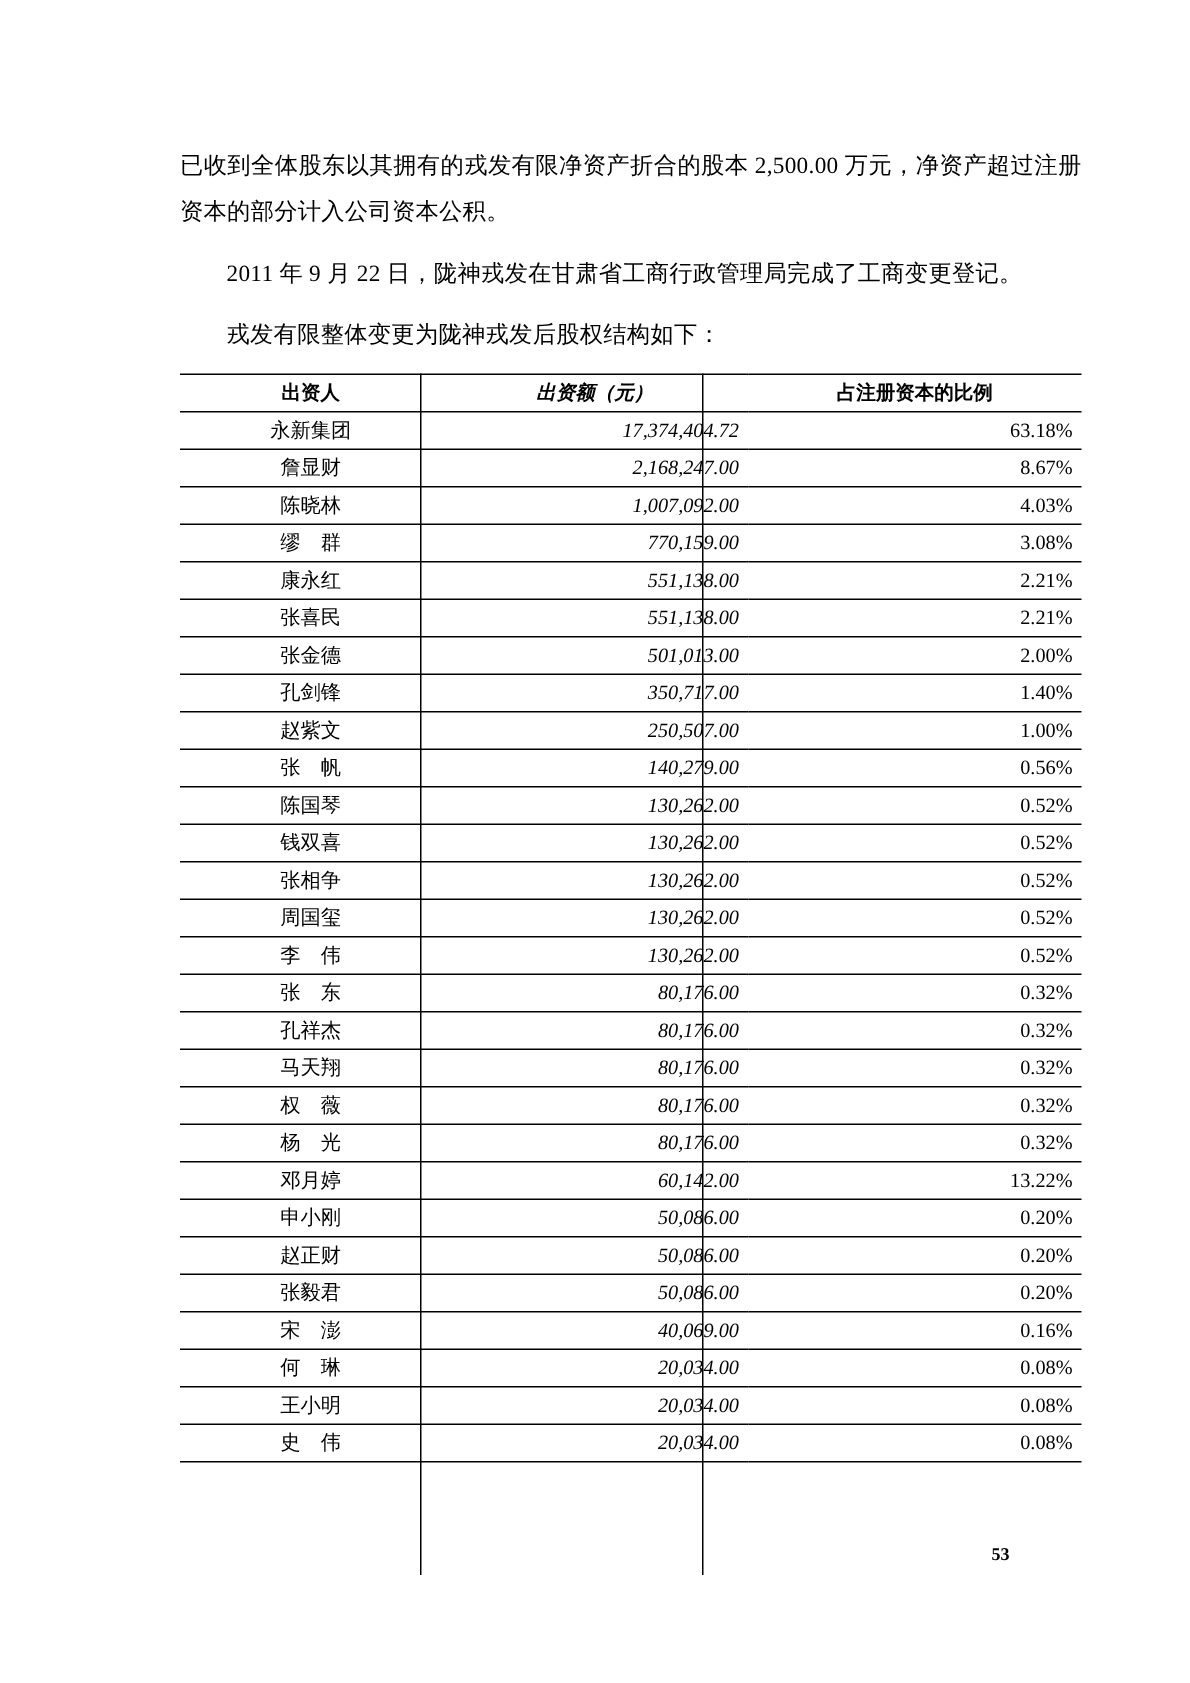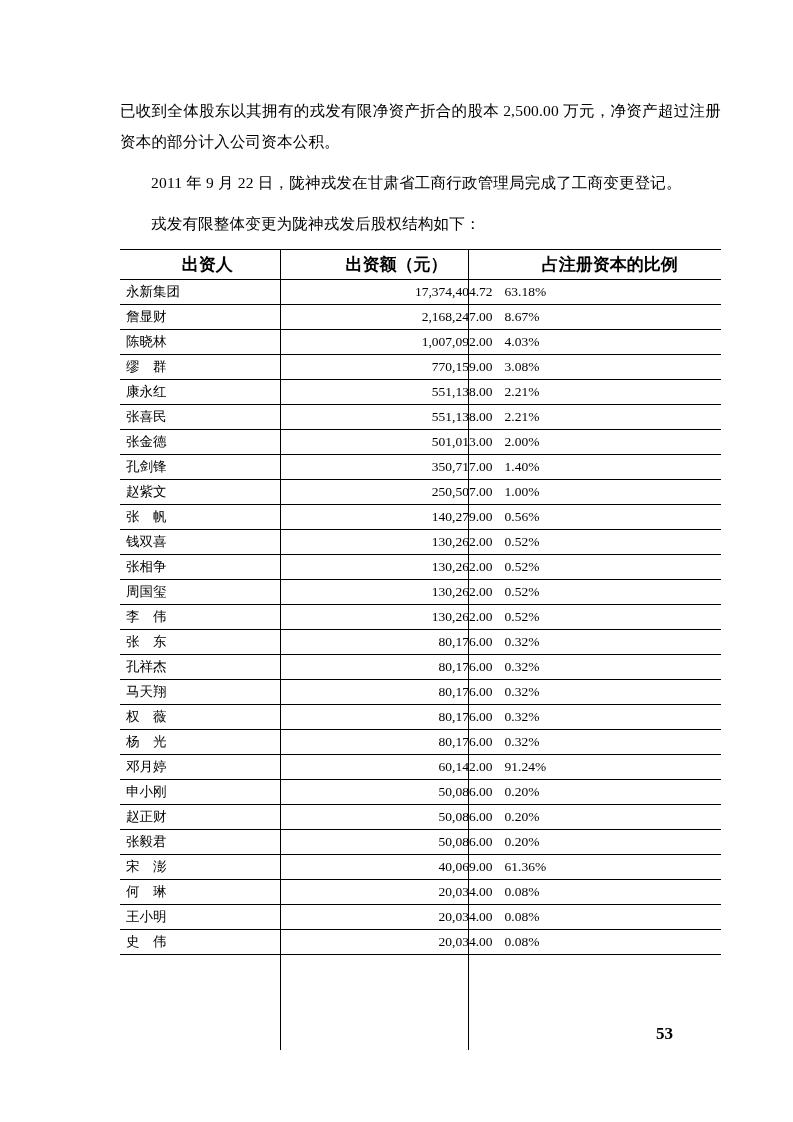--- a/index.html
+++ b/index.html
@@ -49,41 +49,41 @@
     border-bottom: 0.6px solid #000;
     padding: 3px 6px;
     height: 19px;
     box-sizing: border-box;
   }
   table.shares thead th {
     border-top: 1.6px solid #000;
     border-bottom: 0.8px solid #000;
     font-weight: bold;
     text-align: center;
-    font-size: 17px;
+    font-size: 13px;
   }
   table.shares tbody tr:last-child td {
     border-bottom: 1.8px solid #000;
   }
-  .col-name  { width: 29%; }
-  .col-amt   { width: 34%; text-align: right; padding-right: 16px; }
-  .col-pct   { width: 37%; padding-right: 12px; }
+  .col-name  { width: 29%; text-align: center; }
+  .col-amt   { width: 34%; text-align: right; padding-right: 16px; font-style: italic; }
+  .col-pct   { width: 37%; text-align: right; padding-right: 12px; }
   
   .vline {
     position: absolute;
     top: 0;
     bottom: 0;
     width: 0.6px;
     background: #000;
   }
   .page-number {
     position: absolute;
     right: 120px;
     bottom: 78px;
-    font-size: 17px;
+    font-size: 12px;
     font-weight: bold;
     font-family: "Liberation Serif", serif;
   }
   .tbl-holder { position: relative; }
 </style>
 </head>
 <body>
 
 <div class="page">
 
@@ -147,20 +147,25 @@
             <td class="col-name">赵紫文</td>
             <td class="col-amt">250,507.00</td>
             <td class="col-pct">1.00%</td>
           </tr>
           <tr>
             <td class="col-name">张　帆</td>
             <td class="col-amt">140,279.00</td>
             <td class="col-pct">0.56%</td>
           </tr>
           <tr>
+            <td class="col-name">陈国琴</td>
+            <td class="col-amt">130,262.00</td>
+            <td class="col-pct">0.52%</td>
+          </tr>
+          <tr>
             <td class="col-name">钱双喜</td>
             <td class="col-amt">130,262.00</td>
             <td class="col-pct">0.52%</td>
           </tr>
           <tr>
             <td class="col-name">张相争</td>
             <td class="col-amt">130,262.00</td>
             <td class="col-pct">0.52%</td>
           </tr>
           <tr>
@@ -194,41 +199,41 @@
             <td class="col-pct">0.32%</td>
           </tr>
           <tr>
             <td class="col-name">杨　光</td>
             <td class="col-amt">80,176.00</td>
             <td class="col-pct">0.32%</td>
           </tr>
           <tr>
             <td class="col-name">邓月婷</td>
             <td class="col-amt">60,142.00</td>
-            <td class="col-pct">91.24%</td>
+            <td class="col-pct">13.22%</td>
           </tr>
           <tr>
             <td class="col-name">申小刚</td>
             <td class="col-amt">50,086.00</td>
             <td class="col-pct">0.20%</td>
           </tr>
           <tr>
             <td class="col-name">赵正财</td>
             <td class="col-amt">50,086.00</td>
             <td class="col-pct">0.20%</td>
           </tr>
           <tr>
             <td class="col-name">张毅君</td>
             <td class="col-amt">50,086.00</td>
             <td class="col-pct">0.20%</td>
           </tr>
           <tr>
             <td class="col-name">宋　澎</td>
             <td class="col-amt">40,069.00</td>
-            <td class="col-pct">61.36%</td>
+            <td class="col-pct">0.16%</td>
           </tr>
           <tr>
             <td class="col-name">何　琳</td>
             <td class="col-amt">20,034.00</td>
             <td class="col-pct">0.08%</td>
           </tr>
           <tr>
             <td class="col-name">王小明</td>
             <td class="col-amt">20,034.00</td>
             <td class="col-pct">0.08%</td>

